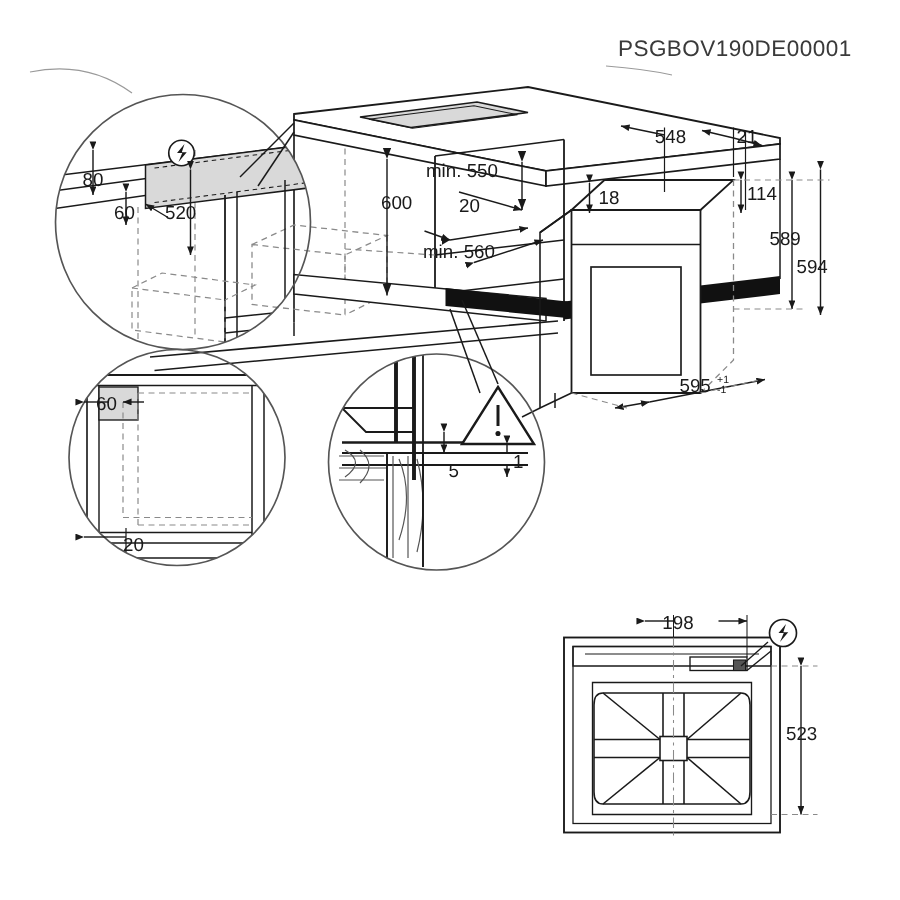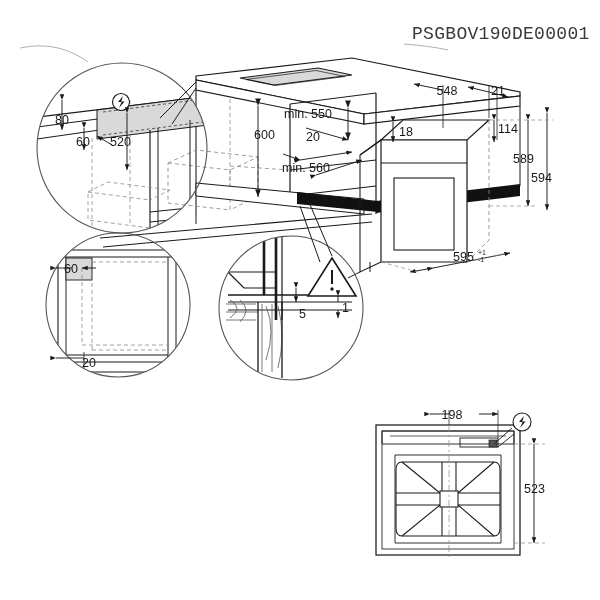--- a/index.html
+++ b/index.html
@@ -1,21 +1,21 @@
 <!DOCTYPE html>
 <html><head>
 <meta charset="utf-8">
 <title>Installation Drawing</title>
 <style>
   html,body{margin:0;padding:0;background:#ffffff;}
   body{width:600px;height:600px;position:relative;overflow:hidden;
        font-family:"Liberation Sans","DejaVu Sans",sans-serif;color:#1a1a1a;}
   #sheet{position:absolute;inset:0;width:600px;height:600px;}
-  .code{position:absolute;left:412px;top:24px;font-size:18px;letter-spacing:.3px;
-        color:#3a3a3a;white-space:nowrap;font-family:Liberation Mono, monospace;}
+  .code{position:absolute;left:412px;top:24px;font-size:15px;letter-spacing:.3px;
+        color:#3a3a3a;white-space:nowrap;}
   svg{position:absolute;left:0;top:0;}
   text{font-family:"Liberation Sans","DejaVu Sans",sans-serif;fill:#1a1a1a;}
   .dim{font-size:12.5px;}
   .tol{font-size:7px;}
 </style>
 </head>
 <body>
 
 <div id="sheet">
 

